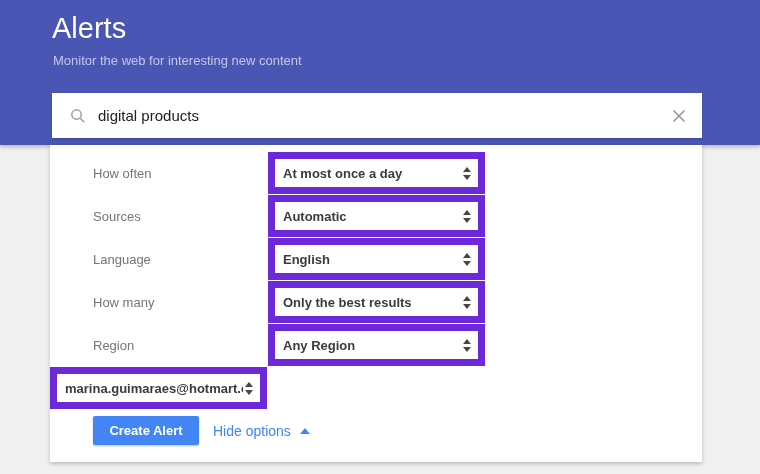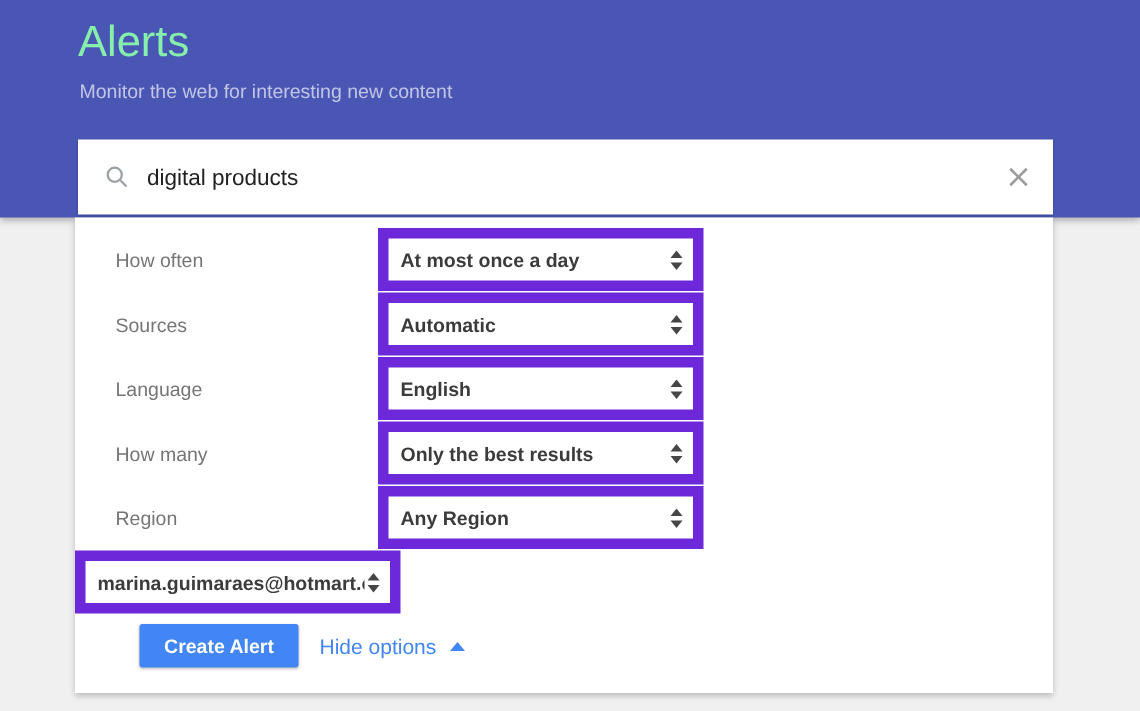--- a/index.html
+++ b/index.html
@@ -12,29 +12,29 @@
   }
   
   .header{
     position:absolute;left:0;top:0;width:760px;height:145px;
     background:#4956b4;
     box-shadow:0 2px 4px rgba(0,0,0,0.25);
     z-index:1;
   }
   .title{
     position:absolute;left:52px;top:10px;
-    font-size:29px;line-height:36px;color:#86efac;font-weight:400;
+    font-size:29px;line-height:36px;color:#ffffff;font-weight:400;
   }
   .subtitle{
     position:absolute;left:53px;top:53px;
     font-size:13px;color:rgba(255,255,255,0.66);
   }
   
   .searchbar{
-    position:absolute;left:52px;top:93px;width:650px;height:50px;
+    position:absolute;left:52px;top:93px;width:650px;height:45px;
     background:#ffffff;z-index:3;
     display:flex;align-items:center;
     box-shadow:0 1px 2px rgba(0,0,0,0.18);
   }
   .sicon{margin-left:18px;display:flex;flex:0 0 auto;}
   .sinput{
     flex:1 1 auto;border:none;outline:none;
     margin-left:10px;height:100%;
     font-size:15px;color:#212121;
     font-family:"Liberation Sans",sans-serif;
@@ -42,21 +42,21 @@
   }
   .xicon{margin-right:15px;display:flex;flex:0 0 auto;cursor:pointer;}
   
   .card{
     position:absolute;left:50px;top:145px;width:652px;height:317px;
     background:#ffffff;z-index:2;
     box-shadow:0 2px 4px rgba(0,0,0,0.22);
   }
   .rows{padding-top:13px;}
   .row{height:30px;margin-bottom:13px;display:flex;align-items:center;}
-  .flabel{margin-left:27px;width:175px;font-size:13px;color:#757575;flex:0 0 auto;}
+  .flabel{margin-left:43px;width:175px;font-size:13px;color:#757575;flex:0 0 auto;}
   .select{
     width:203px;height:28px;border:7px solid #6d28d9;background:#ffffff;
     display:flex;align-items:center;cursor:pointer;flex:0 0 auto;
   }
   .selval{
     padding-left:8px;flex:1 1 auto;
     font-size:13px;font-weight:bold;color:#3b3b3b;
     white-space:nowrap;overflow:hidden;
   }
   .spinner{margin:0 7px 0 2px;display:flex;flex-direction:column;align-items:center;flex:0 0 auto;}

